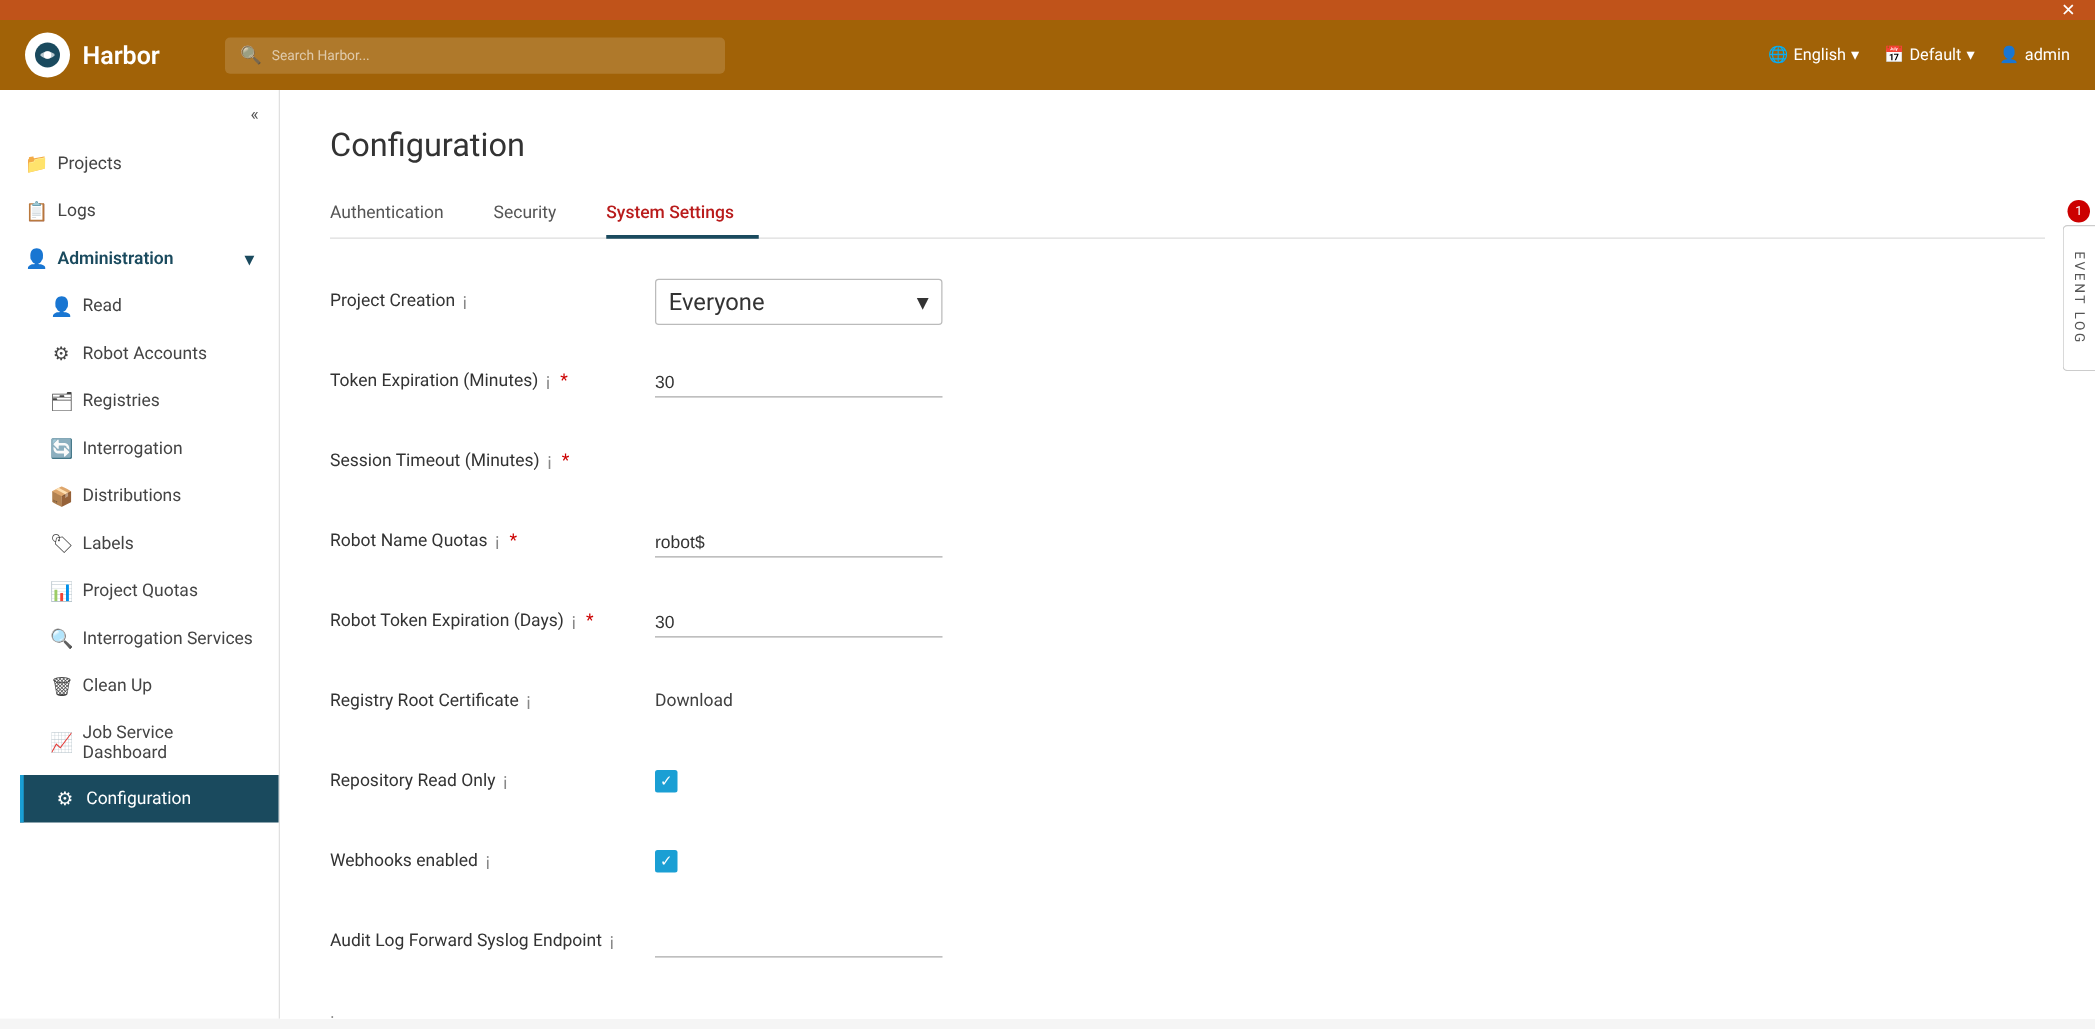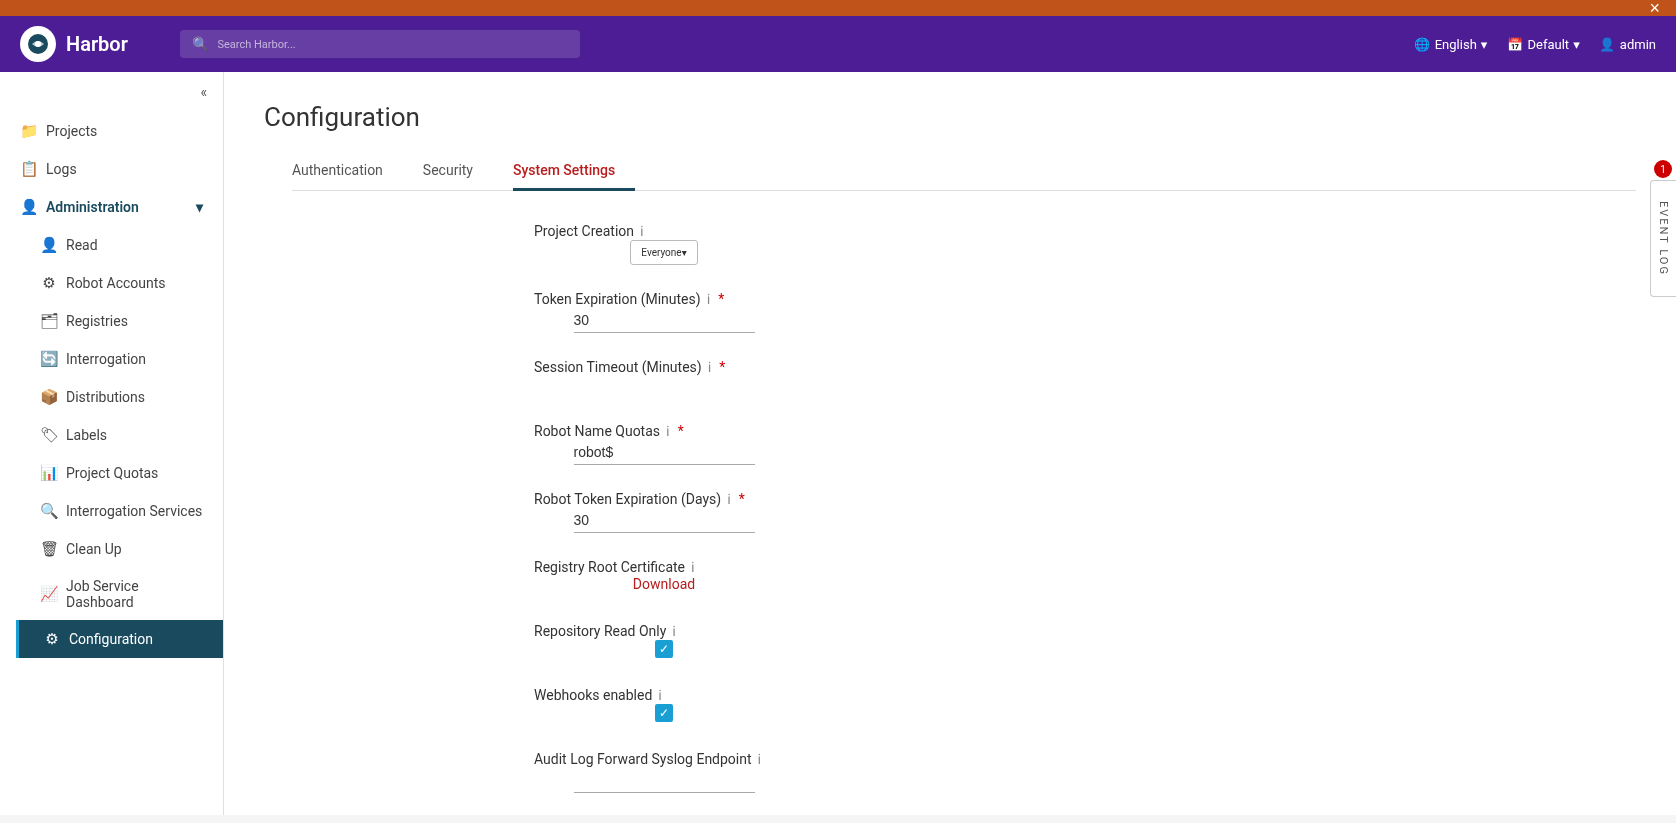--- a/index.html
+++ b/index.html
@@ -21,21 +21,21 @@
       transform: translateY(-50%);
       cursor: pointer;
       font-size: 18px;
       background: none;
       border: none;
       color: #fff;
     }
 
     
     .header {
-      background: #4c1d95;
+      background: #a16207;
       color: #fff;
       display: flex;
       align-items: center;
       padding: 0 20px;
       height: 56px;
     }
     .header-logo {
       display: flex;
       align-items: center;
       gap: 10px;
@@ -130,41 +130,39 @@
       font-weight: 400;
       color: #333;
       margin-bottom: 20px;
     }
 
     
     .tabs {
       display: flex;
       border-bottom: 1px solid #ddd;
       margin-bottom: 30px;
-      margin-left: 28px;
     }
     .tab {
       padding: 10px 20px 10px 0;
       margin-right: 20px;
       color: #555;
       cursor: pointer;
       font-size: 14px;
       border-bottom: 3px solid transparent;
       margin-bottom: -1px;
     }
     .tab.active { color: #b91c1c; border-bottom: 3px solid #1a4a5e; font-weight: 500; }
 
     
     .form-section { max-width: 800px; }
     .form-row {
       display: flex;
       align-items: center;
       margin-bottom: 24px;
       min-height: 40px;
-      flex-direction: column;
     }
     .form-label {
       width: 260px;
       flex-shrink: 0;
       color: #333;
       font-size: 14px;
       display: flex;
       align-items: center;
       gap: 6px;
     }
@@ -195,25 +193,25 @@
       max-width: 230px;
       border: 1px solid #bbb;
       border-radius: 3px;
       padding: 6px 10px;
       display: flex;
       align-items: center;
       justify-content: space-between;
       cursor: pointer;
       background: #fff;
       color: #333;
-      font-size: 10px;
+      font-size: 19px;
     }
 
     .download-link {
-      color: #b91c1c;
+      color: #404040;
       text-decoration: none;
       cursor: pointer;
       font-size: 14px;
     }
 
     .checkbox-blue {
       width: 18px;
       height: 18px;
       background: #1a9fd4;
       border: none;

